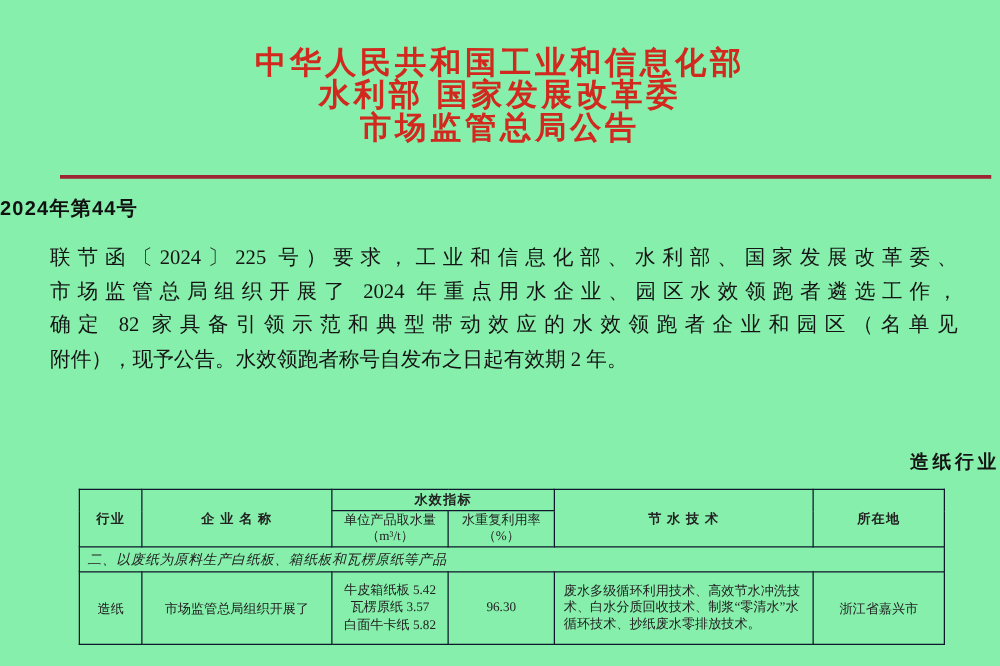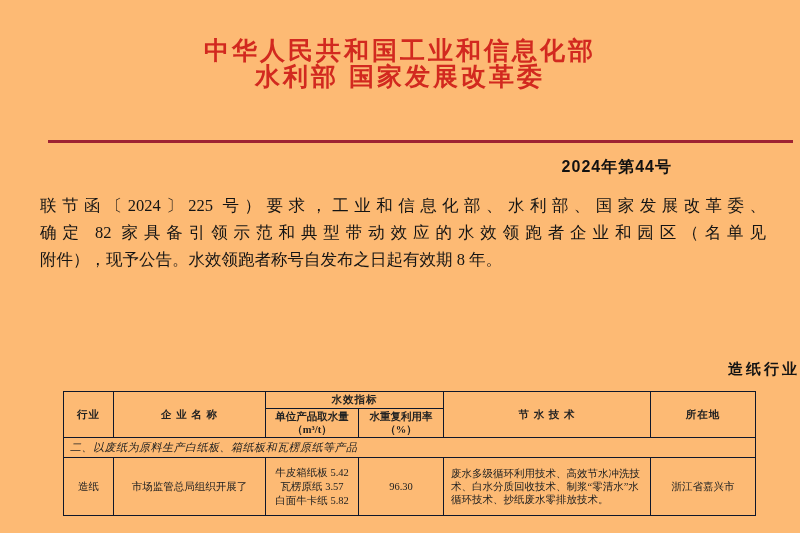--- a/index.html
+++ b/index.html
@@ -1,20 +1,20 @@
 <!DOCTYPE html>
 <html><head>
 <meta charset="utf-8">
 <style>
   html, body { margin: 0; padding: 0; background: #ffffff; }
   .page {
     position: relative;
     width: 800px;
     height: 533px;
-    background: #fdba74;
+    background: #86efac;
     overflow: hidden;
     font-family: "Liberation Serif", serif;
     color: #141414;
   }
   
   .title-block {
     position: absolute;
     top: 37px; left: 0; width: 800px;
     text-align: center;
   }
@@ -31,21 +31,21 @@
   .red-rule {
     position: absolute;
     top: 140px; left: 48px;
     width: 745px; height: 3px;
     background: #9e2433;
   }
   
   .doc-number {
     position: absolute;
     top: 157px; left: 0; width: 672px;
-    text-align: right;
+    text-align: left;
     font-family: "Liberation Sans", sans-serif;
     font-weight: 700;
     font-size: 16px;
     letter-spacing: 1px;
     color: #111111;
   }
   
   .body-text {
     position: absolute;
     top: 192px; left: 40px; width: 726px;
@@ -84,21 +84,21 @@
     text-align: center;
     vertical-align: middle;
     padding: 1px 2px;
     overflow: hidden;
   }
   tr.hrow1 { height: 14px; }
   tr.hrow2 { height: 28px; }
   tr.catrow { height: 20px; }
   tr.datarow { height: 58px; }
   .h-cell { font-weight: 700; letter-spacing: 1px; }
-  .sub-line { line-height: 13px; font-weight: 700; }
+  .sub-line { line-height: 13px; font-weight: 400; }
   .category-cell {
     text-align: left !important;
     font-weight: 400;
     font-style: italic;
     font-size: 11px;
     padding: 2px 6px !important;
     letter-spacing: 0.5px;
   }
   .intake-line { line-height: 14px; }
   .tech-cell {
@@ -108,30 +108,32 @@
   }
 </style>
 </head>
 <body>
 
 <div class="page">
 
   <div class="title-block">
     <div class="title-line">中华人民共和国工业和信息化部</div>
     <div class="title-line">水利部 国家发展改革委</div>
+    <div class="title-line">市场监管总局公告</div>
   </div>
 
   <div class="red-rule"></div>
 
   <div class="doc-number">2024年第44号</div>
 
   <div class="body-text">
     <div class="body-line">联节函〔2024〕225 号）要求，工业和信息化部、水利部、国家发展改革委、</div>
+    <div class="body-line">市场监管总局组织开展了 2024 年重点用水企业、园区水效领跑者遴选工作，</div>
     <div class="body-line">确定 82 家具备引领示范和典型带动效应的水效领跑者企业和园区（名单见</div>
-    <div class="body-line last">附件），现予公告。水效领跑者称号自发布之日起有效期 8 年。</div>
+    <div class="body-line last">附件），现予公告。水效领跑者称号自发布之日起有效期 2 年。</div>
   </div>
 
   <div class="industry-heading">造纸行业</div>
 
   <table class="data-table">
     <colgroup>
       <col style="width:50px">
       <col style="width:152px">
       <col style="width:93px">
       <col style="width:85px">

